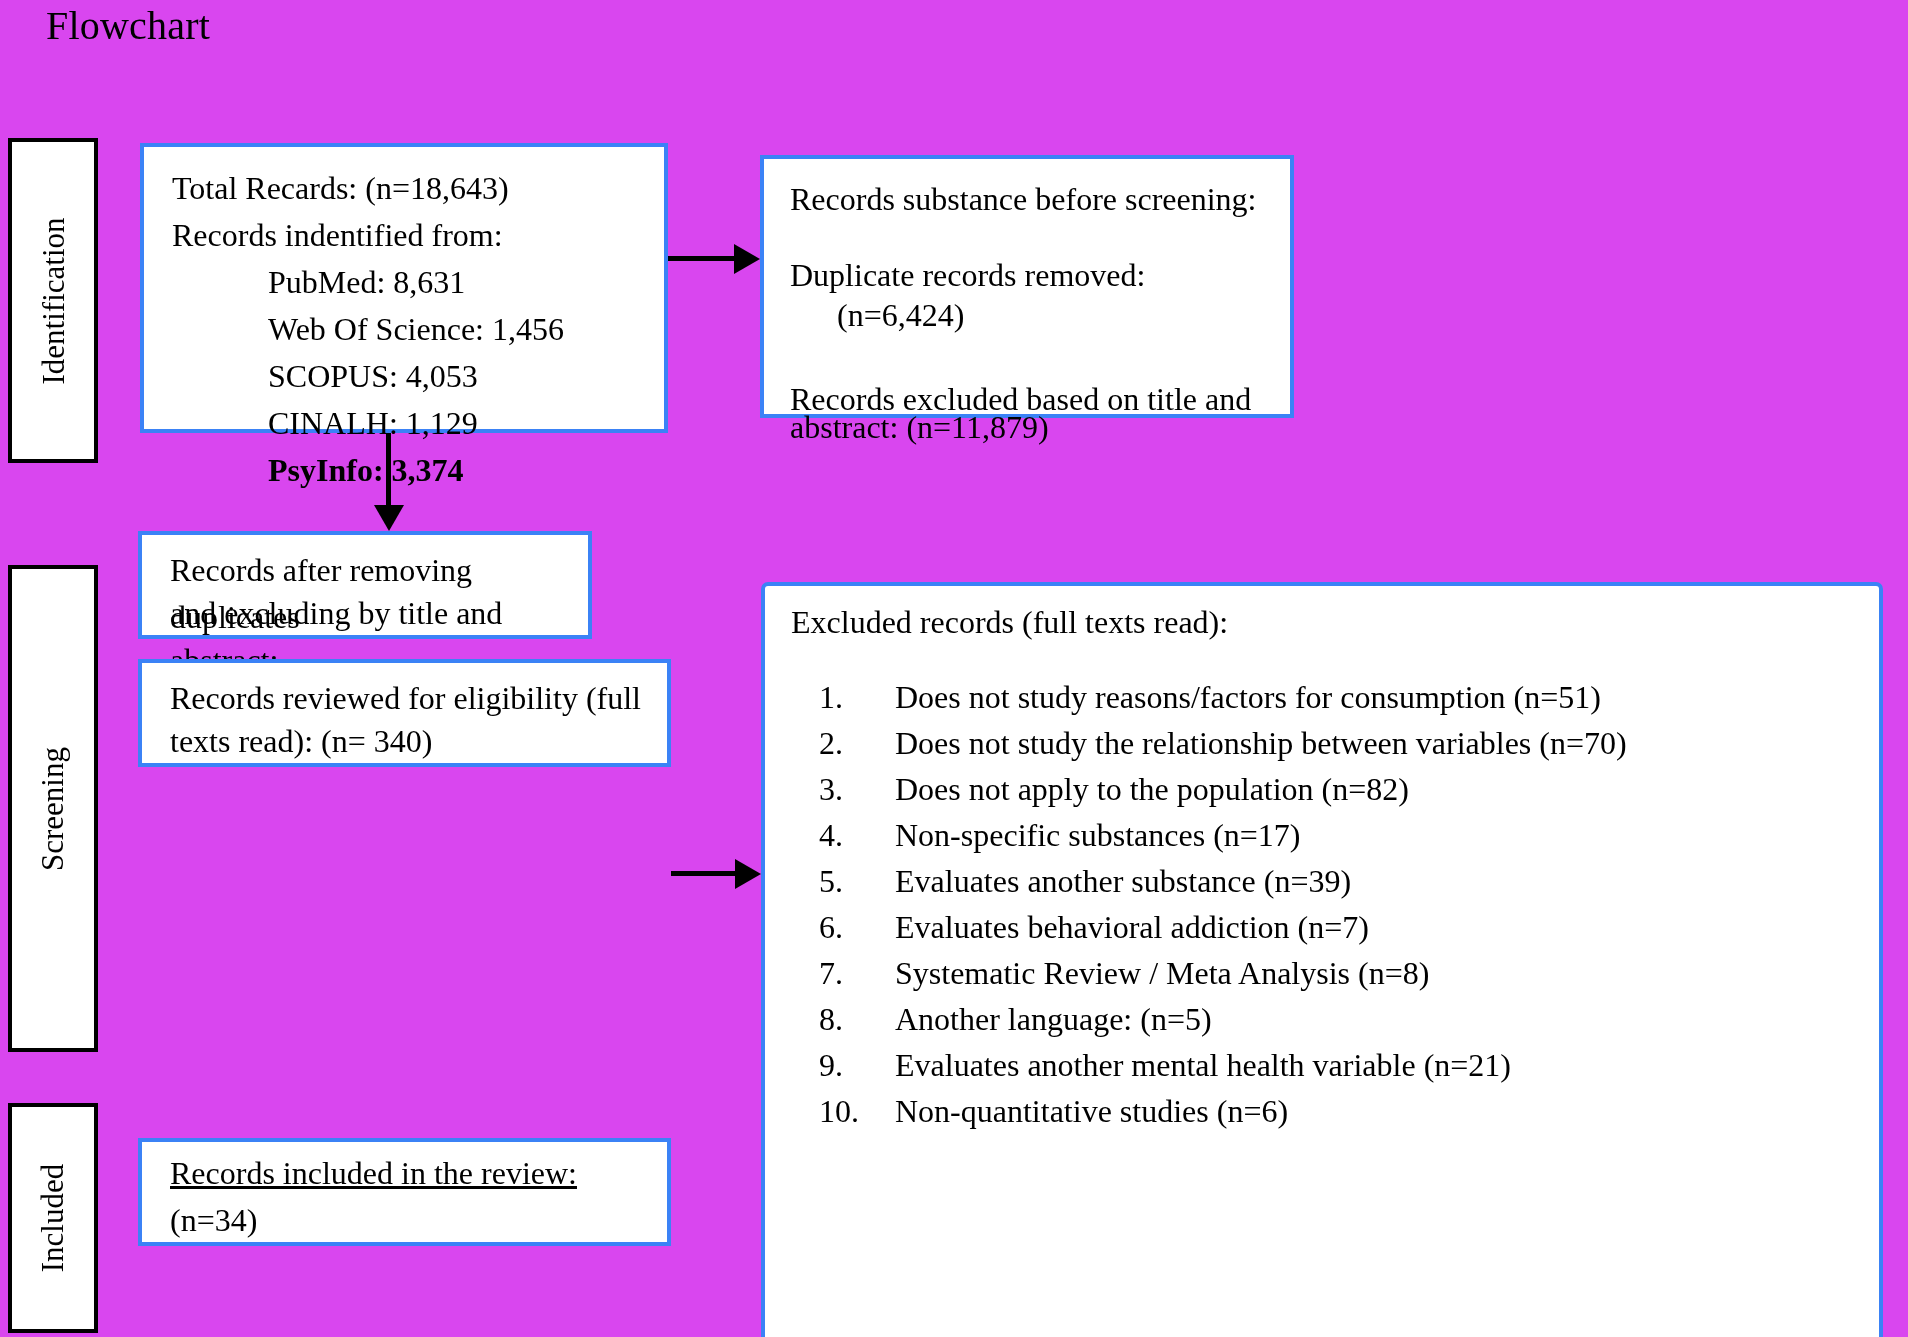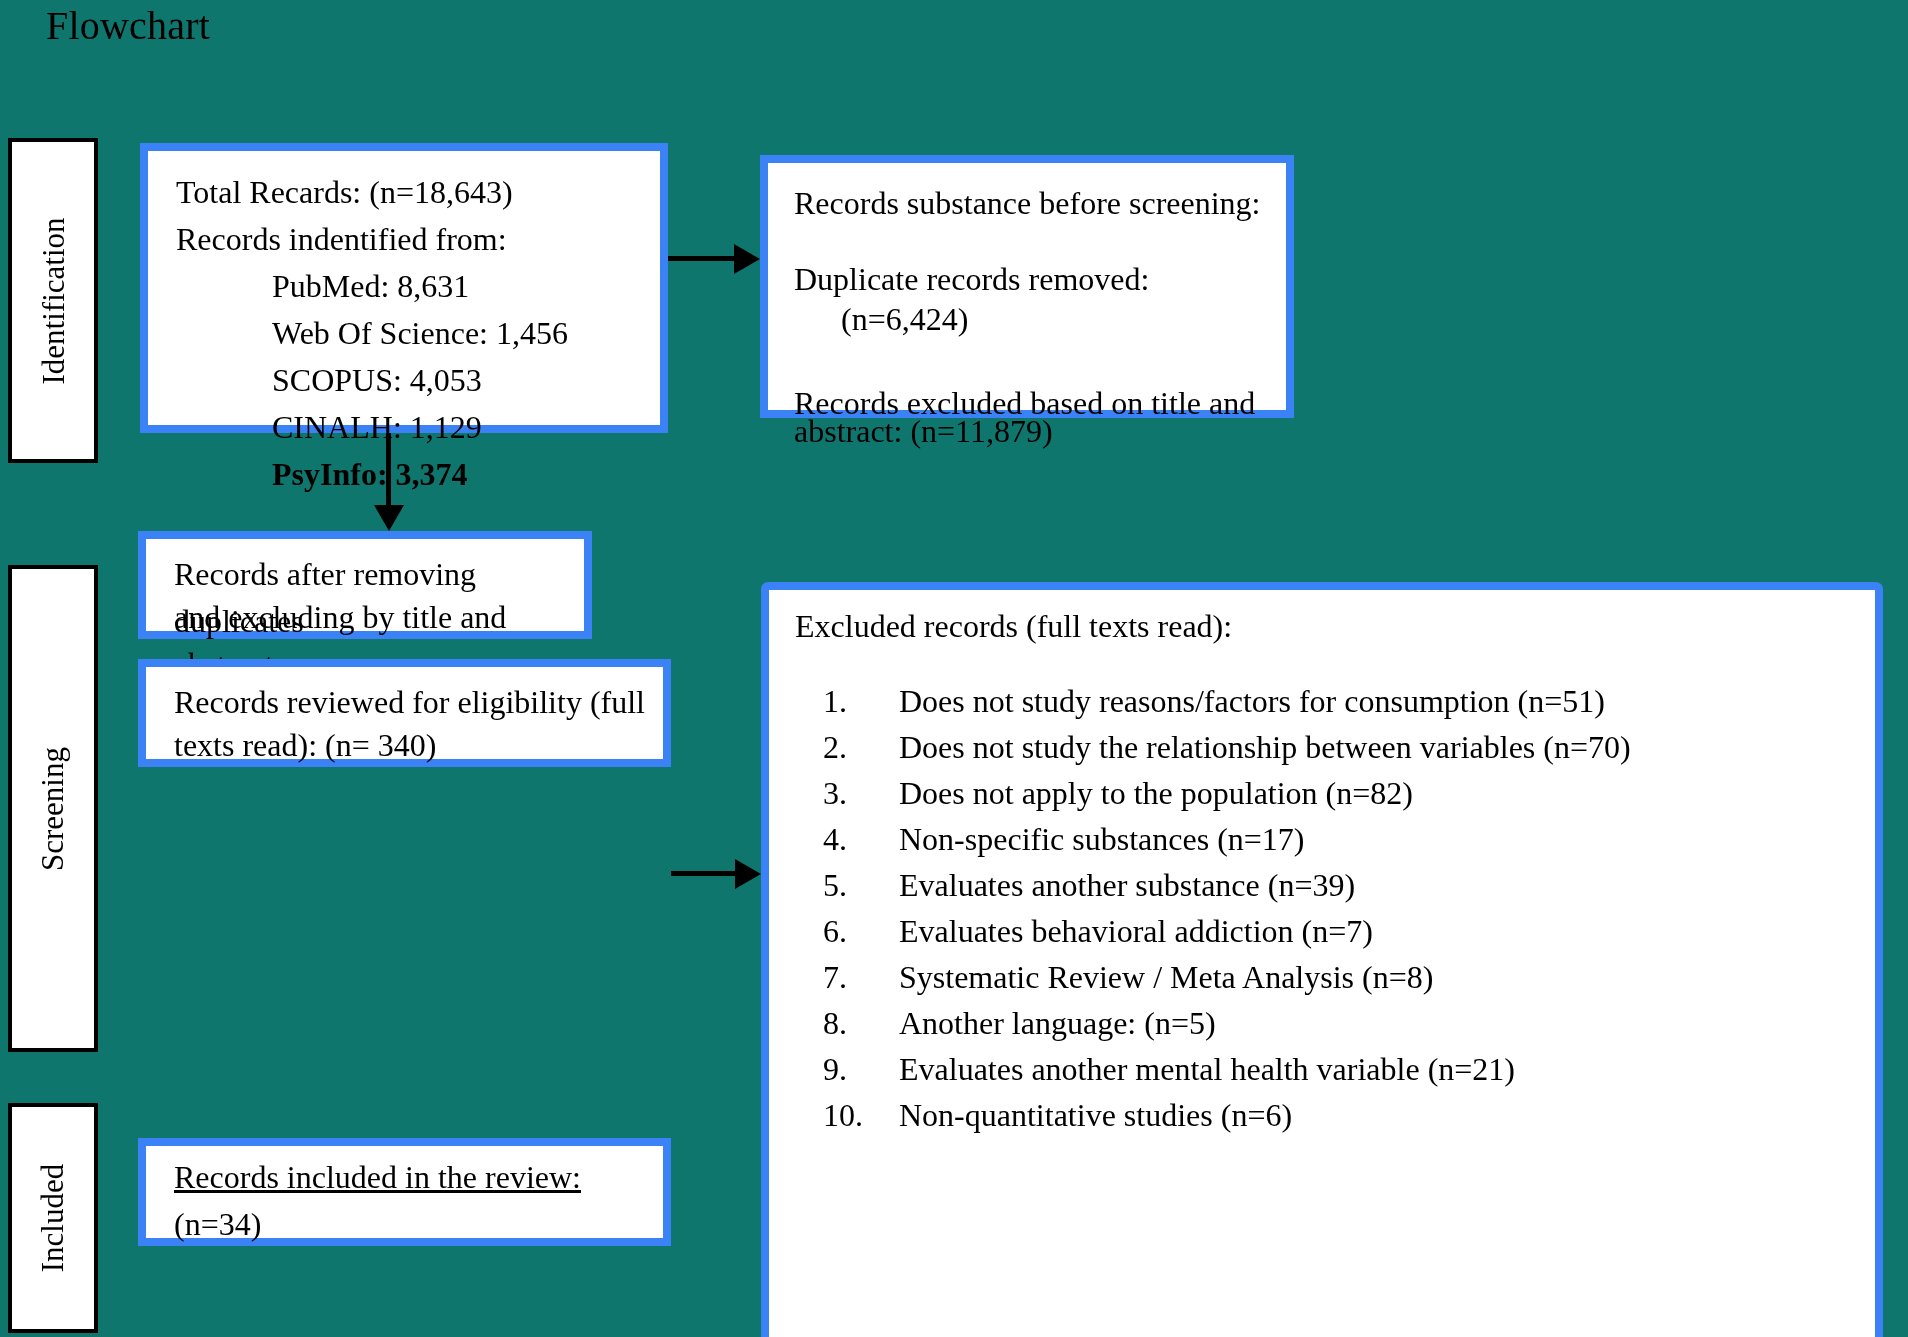--- a/index.html
+++ b/index.html
@@ -8,40 +8,40 @@
     background: #ffffff;
   }
   body {
     font-family: "Liberation Serif", "DejaVu Serif", serif;
     color: #000000;
   }
   #page {
     position: relative;
     width: 1908px;
     height: 1337px;
-    background: #0f766e;
+    background: #d946ef;
     overflow: hidden;
   }
 
   
   #chart-title {
     position: absolute;
     left: 46px;
     top: 4px;
     font-size: 40px;
     line-height: 44px;
     letter-spacing: 0.2px;
     white-space: nowrap;
   }
 
   
   .box {
     position: absolute;
     box-sizing: border-box;
-    border: 8px solid #3b82f6;
+    border: 4px solid #3b82f6;
     background: #ffffff;
     padding-left: 26px;
   }
 
   
   .stage-label {
     position: absolute;
     box-sizing: border-box;
     border: 4px solid #000000;
     background: #ffffff;

